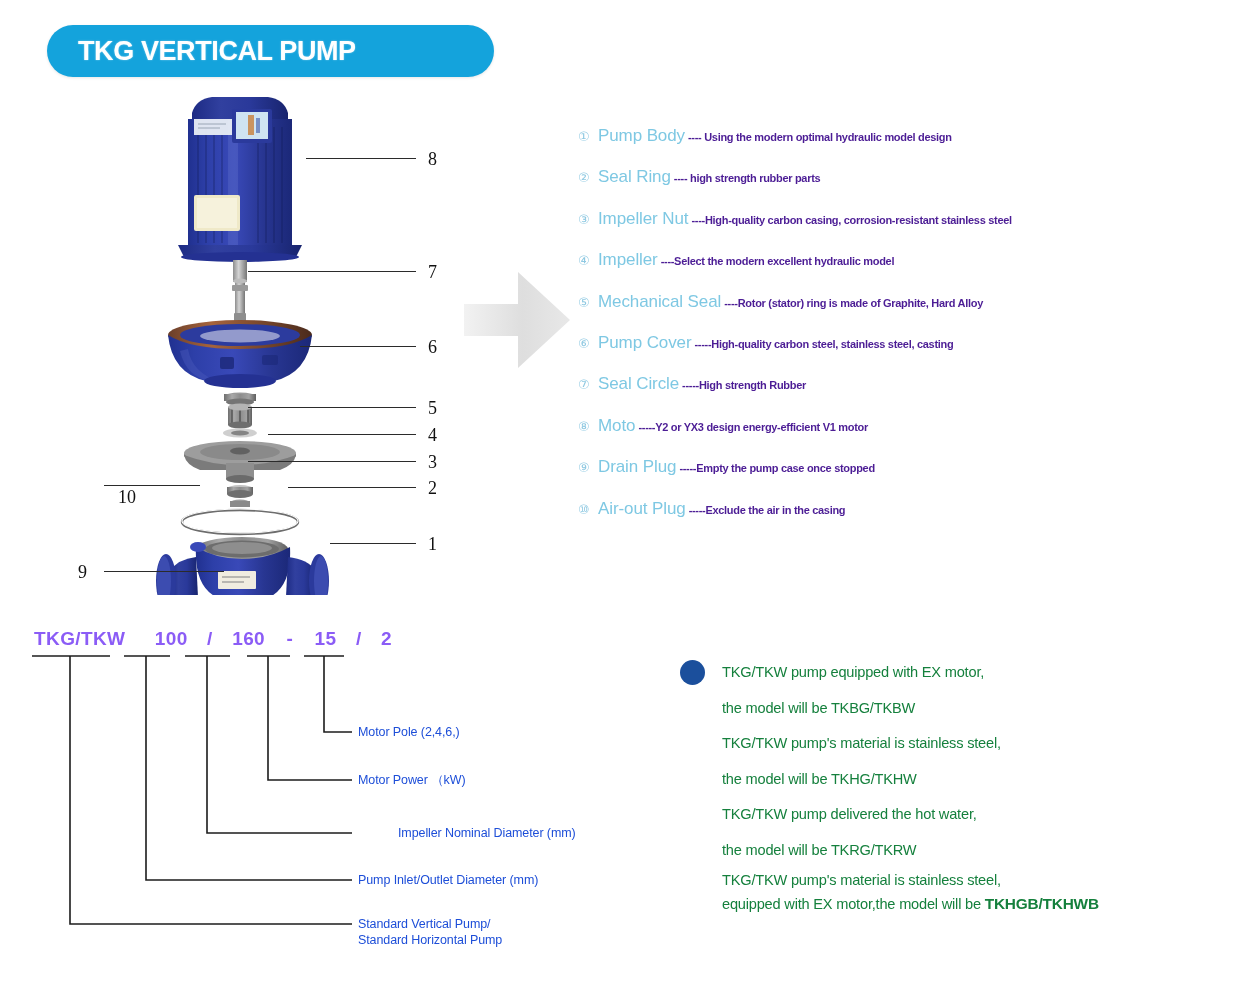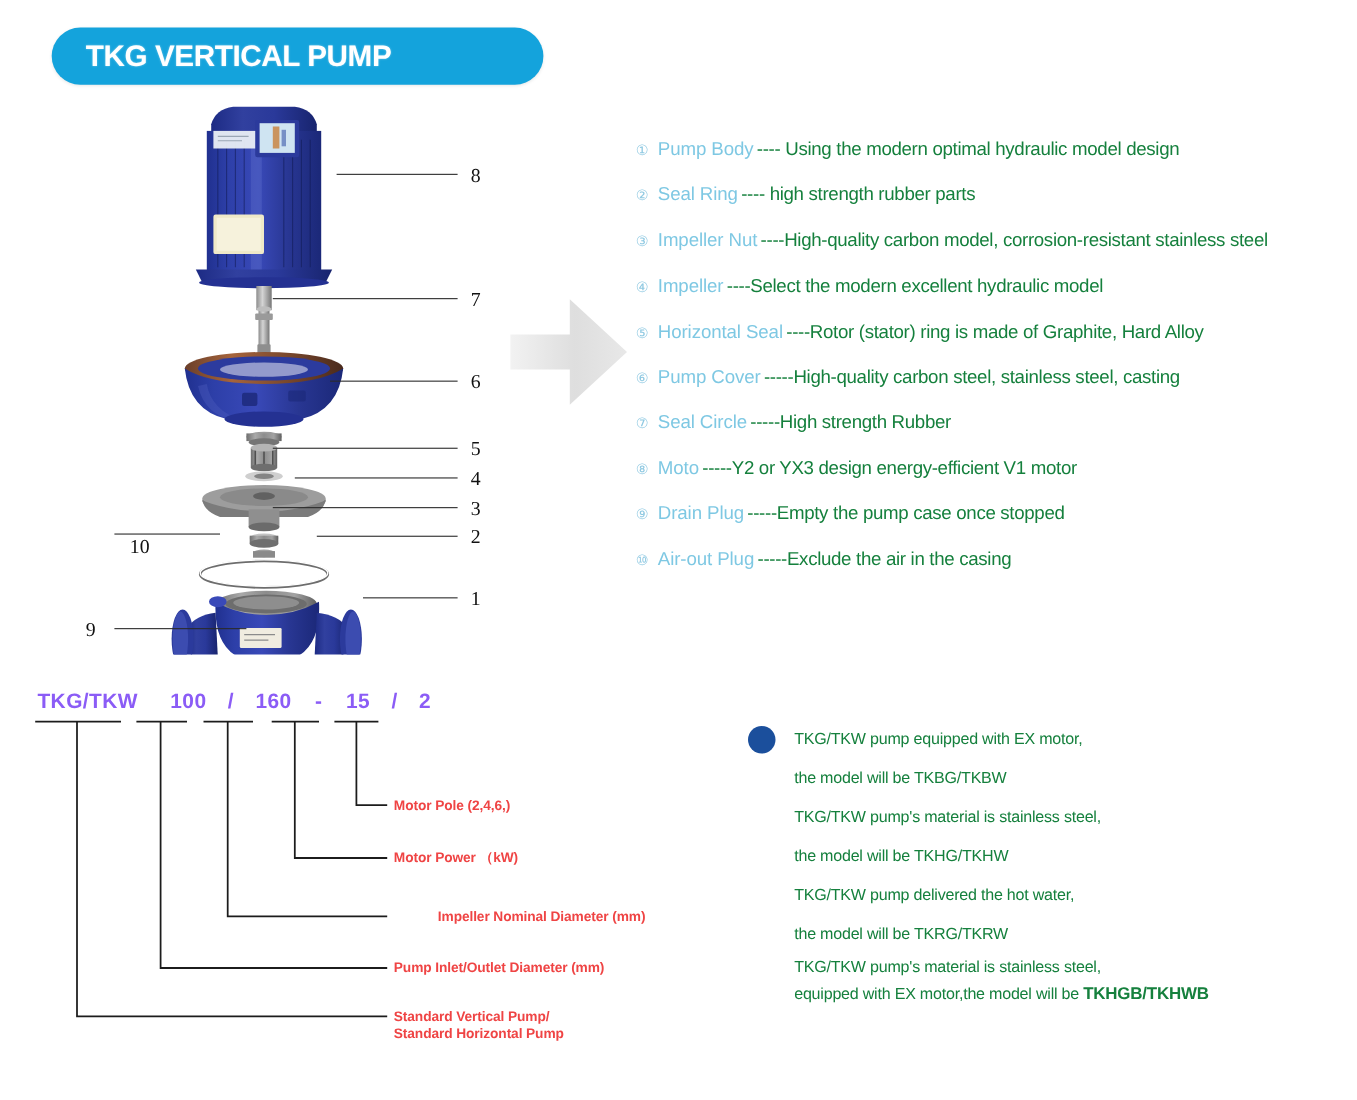--- a/index.html
+++ b/index.html
@@ -95,24 +95,25 @@
     font-family: "DejaVu Sans", sans-serif;
     line-height: 1;
   }
   .legend-part {
     font-size: 17px;
     color: #7ec8e3;
     font-weight: 500;
     letter-spacing: -0.1px;
   }
   .legend-desc {
-    font-size: 17px;
-    color: #15803d;
+    font-size: 11px;
+    color: #4c1d95;
     letter-spacing: -0.3px;
     margin-left: 3px;
+    font-weight: bold;
   }
 
   
   #nomenclature {
     position: absolute;
     left: 22px;
     top: 628px;
     width: 600px;
     height: 330px;
   }
@@ -123,22 +124,22 @@
     font-size: 19px;
     font-weight: bold;
     color: #8b5cf6;
     letter-spacing: 0.4px;
     white-space: nowrap;
   }
   #model-code span { display: inline-block; }
   .nom-label {
     position: absolute;
     font-size: 12.5px;
-    color: #ef4444;
-    font-weight: 700;
+    color: #1d4ed8;
+    font-weight: 400;
     letter-spacing: -0.1px;
     line-height: 1.35;
     white-space: nowrap;
   }
   #nom-lines { position: absolute; left: 0; top: 0; }
 
   
   #notes {
     position: absolute;
     left: 680px;
@@ -382,30 +383,30 @@
     <span class="legend-desc">---- Using the modern optimal hydraulic model design</span>
   </div>
   <div class="legend-row">
     <span class="legend-num">②</span>
     <span class="legend-part">Seal Ring</span>
     <span class="legend-desc">---- high strength rubber parts</span>
   </div>
   <div class="legend-row">
     <span class="legend-num">③</span>
     <span class="legend-part">Impeller Nut</span>
-    <span class="legend-desc">----High-quality carbon model, corrosion-resistant stainless steel</span>
+    <span class="legend-desc">----High-quality carbon casing, corrosion-resistant stainless steel</span>
   </div>
   <div class="legend-row">
     <span class="legend-num">④</span>
     <span class="legend-part">Impeller</span>
     <span class="legend-desc">----Select the modern excellent hydraulic model</span>
   </div>
   <div class="legend-row">
     <span class="legend-num">⑤</span>
-    <span class="legend-part">Horizontal Seal</span>
+    <span class="legend-part">Mechanical Seal</span>
     <span class="legend-desc">----Rotor (stator) ring is made of Graphite, Hard Alloy</span>
   </div>
   <div class="legend-row">
     <span class="legend-num">⑥</span>
     <span class="legend-part">Pump Cover</span>
     <span class="legend-desc">-----High-quality carbon steel, stainless steel, casting</span>
   </div>
   <div class="legend-row">
     <span class="legend-num">⑦</span>
     <span class="legend-part">Seal Circle</span>

